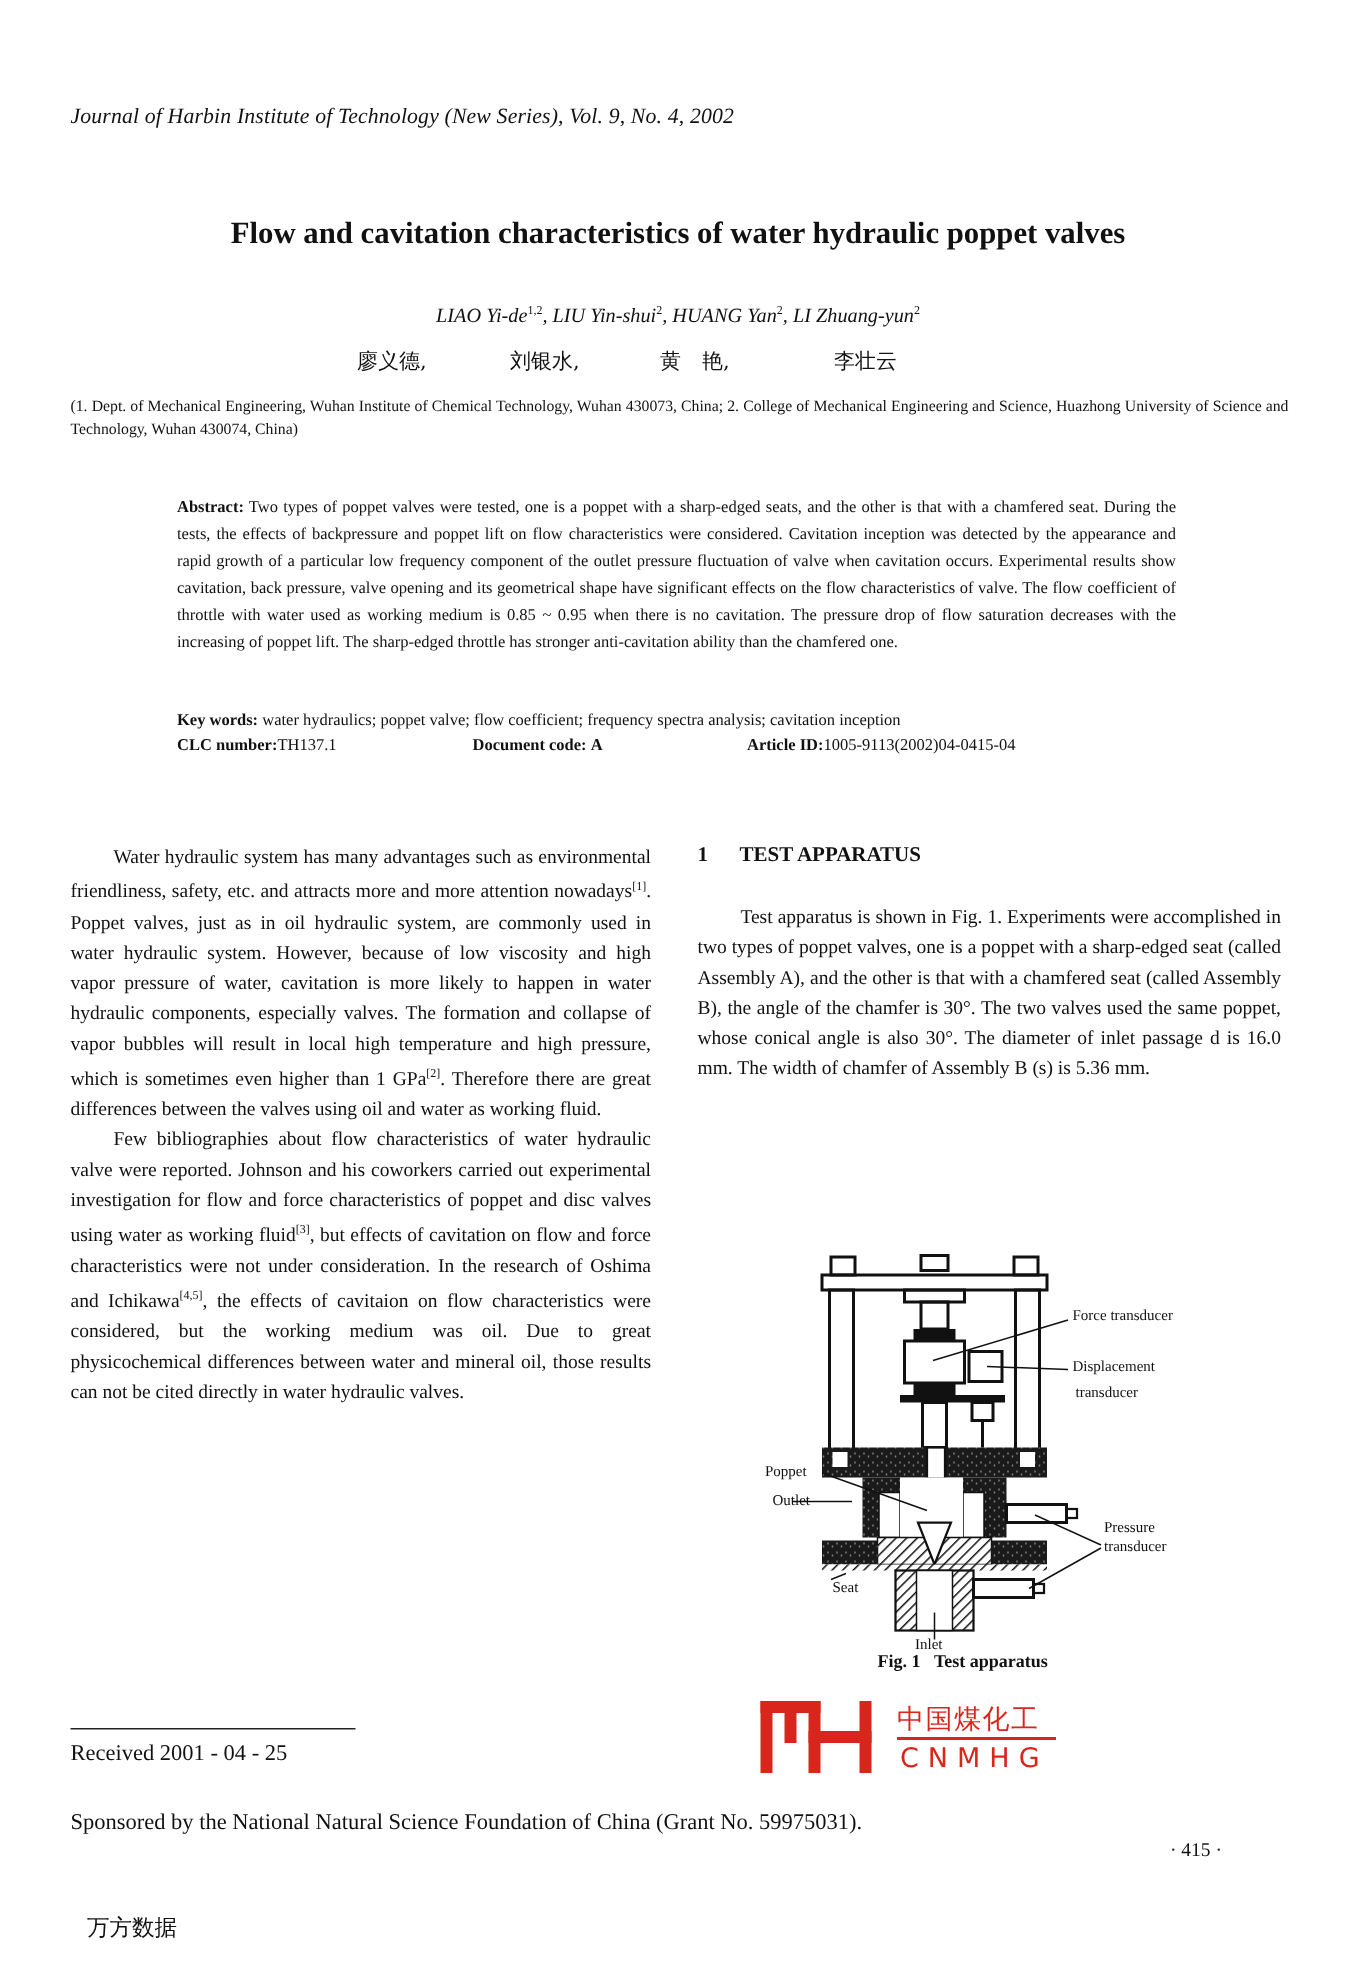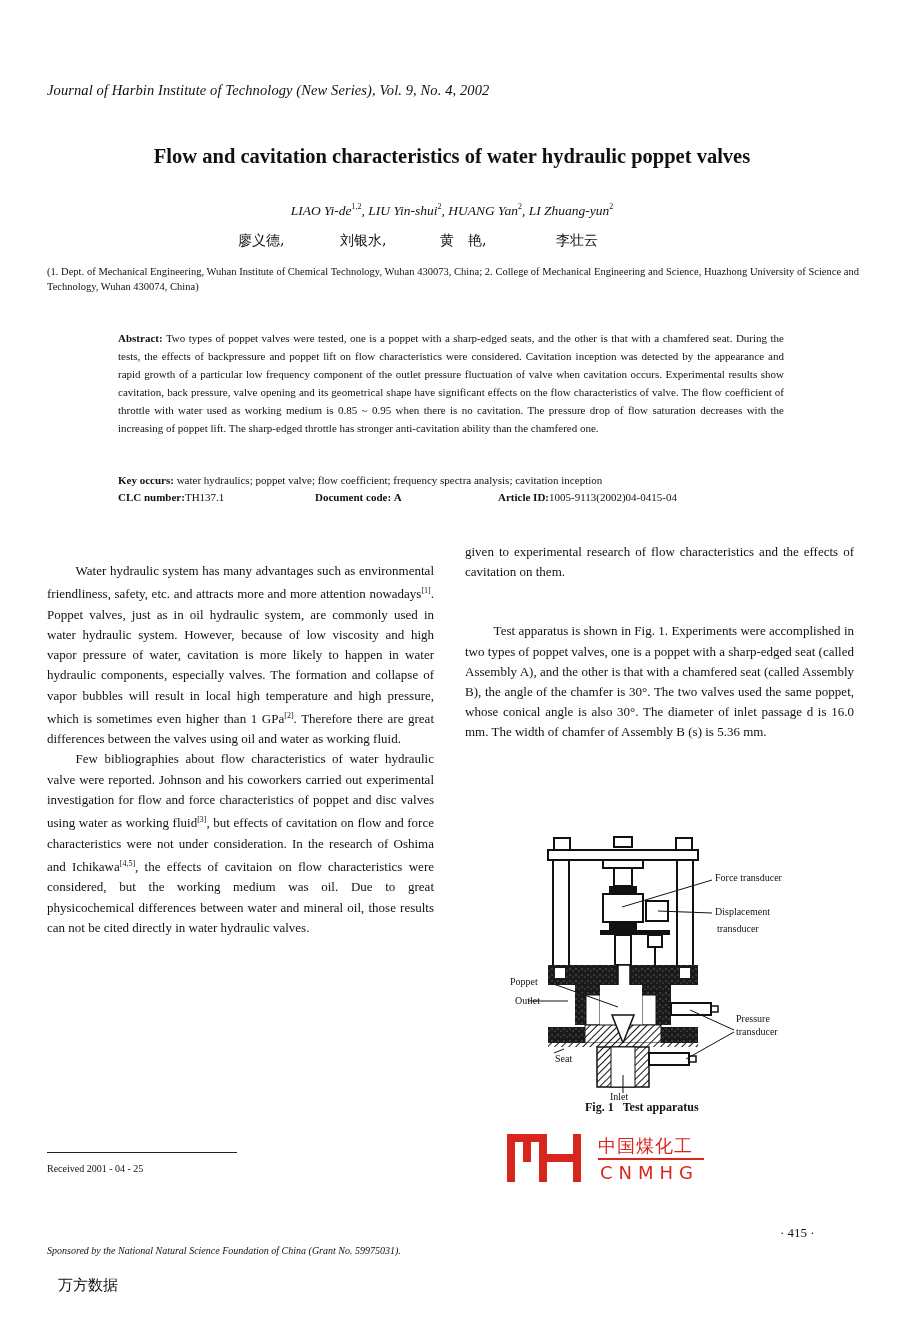--- a/index.html
+++ b/index.html
@@ -1,38 +1,38 @@
 <!DOCTYPE html>
 <html><head>
 <meta charset="utf-8">
 <style>
   html, body { margin:0; padding:0; background:#ffffff; }
   body { width:904px; height:1320px; position:relative; overflow:hidden; color:#111; font-family:"Liberation Serif", serif; }
   .abs { position:absolute; }
-  .journal { left:47px; top:70px; font-size:14.5px; font-style:italic; letter-spacing:0.1px;margin-top:12px; }
+  .journal { left:47px; top:70px; font-size:14.5px; font-style:italic; letter-spacing:0.1px; }
   .title { left:0; width:904px; top:145px; text-align:center; font-size:20.5px; font-weight:bold; }
   .authors { left:0; width:904px; top:202px; text-align:center; font-size:13.5px; font-style:italic; }
   .authors sup { font-size:8px; font-style:normal; }
   .cn-authors { left:238px; top:232px; font-size:14px; font-family:"DejaVu Serif", serif; width:420px; }
   .cn-authors span { position:absolute; white-space:nowrap; }
   .affil { left:47px; top:264px; width:812px; font-size:10.5px; line-height:15px; text-align:justify; }
   .abstract { left:118px; top:329px; width:666px; font-size:11px; line-height:18px; text-align:justify; }
   .abstract b { font-weight:bold; }
   .kw { left:118px; top:472px; width:700px; font-size:11px; line-height:17px; }
   .clc { left:118px; top:489px; width:700px; font-size:11px; line-height:17px; }
   .clc span { position:absolute; white-space:nowrap; }
   .col-left { left:47px; width:387px; font-size:13px; line-height:20.2px; text-align:justify; }
   .col-right { left:465px; width:389px; font-size:13px; line-height:20.2px; text-align:justify; }
   .h { font-weight:bold; font-size:14px; }
   .h .num { display:inline-block; width:28px; }
   p { margin:0; }
   .indent { text-indent:2.2em; }
   sup.ref { font-size:8px; }
   .footrule { left:47px; top:1152px; width:190px; height:1px; background:#222; }
-  .foot { left:47px; font-size:10px; line-height:14px; white-space:nowrap; }
+  .foot { left:47px; font-size:15px; line-height:14px; white-space:nowrap; }
   .pageno { left:780px; top:1225px; font-size:13px; }
   .wanfang { left:58px; top:1276px; font-size:15px; font-family:Liberation Mono, monospace; }
   .fig { left:490px; top:835px; width:330px; height:270px; }
   .figlabel { font-size:10px; position:absolute; white-space:nowrap; }
   .figcap { left:585px; top:1100px; font-size:12px; font-weight:bold; }
   .logo { left:501px; top:1128px; width:210px; height:58px; }
 </style>
 </head>
 <body>
 
@@ -55,43 +55,45 @@
 </div>
 
 <div class="abs affil">(1. Dept. of Mechanical Engineering, Wuhan Institute of Chemical Technology, Wuhan 430073, China; 2. College of Mechanical Engineering and Science, Huazhong University of Science and Technology, Wuhan 430074, China)</div>
 
 <div class="abs abstract">
   <b>Abstract:</b>
   <span>Two types of poppet valves were tested, one is a poppet with a sharp-edged seats, and the other is that with a chamfered seat. During the tests, the effects of backpressure and poppet lift on flow characteristics were considered. Cavitation inception was detected by the appearance and rapid growth of a particular low frequency component of the outlet pressure fluctuation of valve when cavitation occurs. Experimental results show cavitation, back pressure, valve opening and its geometrical shape have significant effects on the flow characteristics of valve. The flow coefficient of throttle with water used as working medium is 0.85 ~ 0.95 when there is no cavitation. The pressure drop of flow saturation decreases with the increasing of poppet lift. The sharp-edged throttle has stronger anti-cavitation ability than the chamfered one.</span>
 </div>
 
 <div class="abs kw">
-  <b>Key occurs:</b>
+  <b>Key words:</b>
   <span>water hydraulics; poppet valve; flow coefficient; frequency spectra analysis; cavitation inception</span>
 </div>
 
 <div class="abs clc">
   <span style="left:0"><b>CLC number:</b> <span>TH137.1</span></span>
   <span style="left:197px"><b>Document code:</b> <b>A</b></span>
   <span style="left:380px"><b>Article ID:</b> <span>1005-9113(2002)04-0415-04</span></span>
 </div>
 
 <div class="abs col-left" style="top:541px;">
   <div style="height:20px"></div>
   <p class="indent">
     <span>Water hydraulic system has many advantages such as environmental friendliness, safety, etc. and attracts more and more attention nowadays</span><sup class="ref">[1]</sup><span>. Poppet valves, just as in oil hydraulic system, are commonly used in water hydraulic system. However, because of low viscosity and high vapor pressure of water, cavitation is more likely to happen in water hydraulic components, especially valves. The formation and collapse of vapor bubbles will result in local high temperature and high pressure, which is sometimes even higher than 1 GPa</span><sup class="ref">[2]</sup><span>. Therefore there are great differences between the valves using oil and water as working fluid.</span>
   </p>
   <p class="indent">
     <span>Few bibliographies about flow characteristics of water hydraulic valve were reported. Johnson and his coworkers carried out experimental investigation for flow and force characteristics of poppet and disc valves using water as working fluid</span><sup class="ref">[3]</sup><span>, but effects of cavitation on flow and force characteristics were not under consideration. In the research of Oshima and Ichikawa</span><sup class="ref">[4,5]</sup><span>, the effects of cavitaion on flow characteristics were considered, but the working medium was oil. Due to great physicochemical differences between water and mineral oil, those results can not be cited directly in water hydraulic valves.</span>
   </p>
 </div>
 
 <div class="abs col-right" style="top:542px;">
-  <p>given to experimental research of flow characteristics and the effects of cavitation on them.</p>
   <div style="height:19px"></div>
+  <div class="h">
+    <span class="num">1</span><span>TEST APPARATUS</span>
+  </div>
   <div style="height:20px"></div>
   <p class="indent">Test apparatus is shown in Fig. 1. Experiments were accomplished in two types of poppet valves, one is a poppet with a sharp-edged seat (called Assembly A), and the other is that with a chamfered seat (called Assembly B), the angle of the chamfer is 30°. The two valves used the same poppet, whose conical angle is also 30°. The diameter of inlet passage d is 16.0 mm. The width of chamfer of Assembly B (s) is 5.36 mm.</p>
 </div>
 
 <div class="abs fig">
   <svg width="330" height="270" viewBox="0 0 330 270" style="position:absolute;left:0;top:0">
     <defs>
       <pattern id="hatch" width="5" height="5" patternUnits="userSpaceOnUse" patternTransform="rotate(45)">
         <rect width="5" height="5" fill="#fff"></rect>
         <line x1="0" y1="0" x2="0" y2="5" stroke="#111" stroke-width="2"></line>
@@ -182,17 +184,17 @@
     <rect x="38" y="26" width="42" height="8" fill="#d9261c"></rect>
     <rect x="72" y="6" width="8" height="48" fill="#d9261c"></rect>
   </svg>
   <span style="position:absolute;left:97px;top:6px;font-family:'DejaVu Sans',sans-serif;font-size:18px;color:#d9261c;letter-spacing:1px">中国煤化工</span>
   <div style="position:absolute;left:97px;top:30px;width:106px;height:2px;background:#d9261c"></div>
   <span style="position:absolute;left:99px;top:34px;font-family:'DejaVu Sans',sans-serif;font-size:18px;color:#d9261c;letter-spacing:6px">CNMHG</span>
 </div>
 
 <div class="abs footrule"></div>
 <div class="abs foot" style="top:1162px;">Received 2001 - 04 - 25</div>
-<div class="abs foot" style="top:1244px;font-style:italic;">Sponsored by the National Natural Science Foundation of China (Grant No. 59975031).</div>
+<div class="abs foot" style="top:1208px;">Sponsored by the National Natural Science Foundation of China (Grant No. 59975031).</div>
 
 <div class="abs pageno">· 415 ·</div>
 
 <div class="abs wanfang">万方数据</div>
 
 </body></html>

